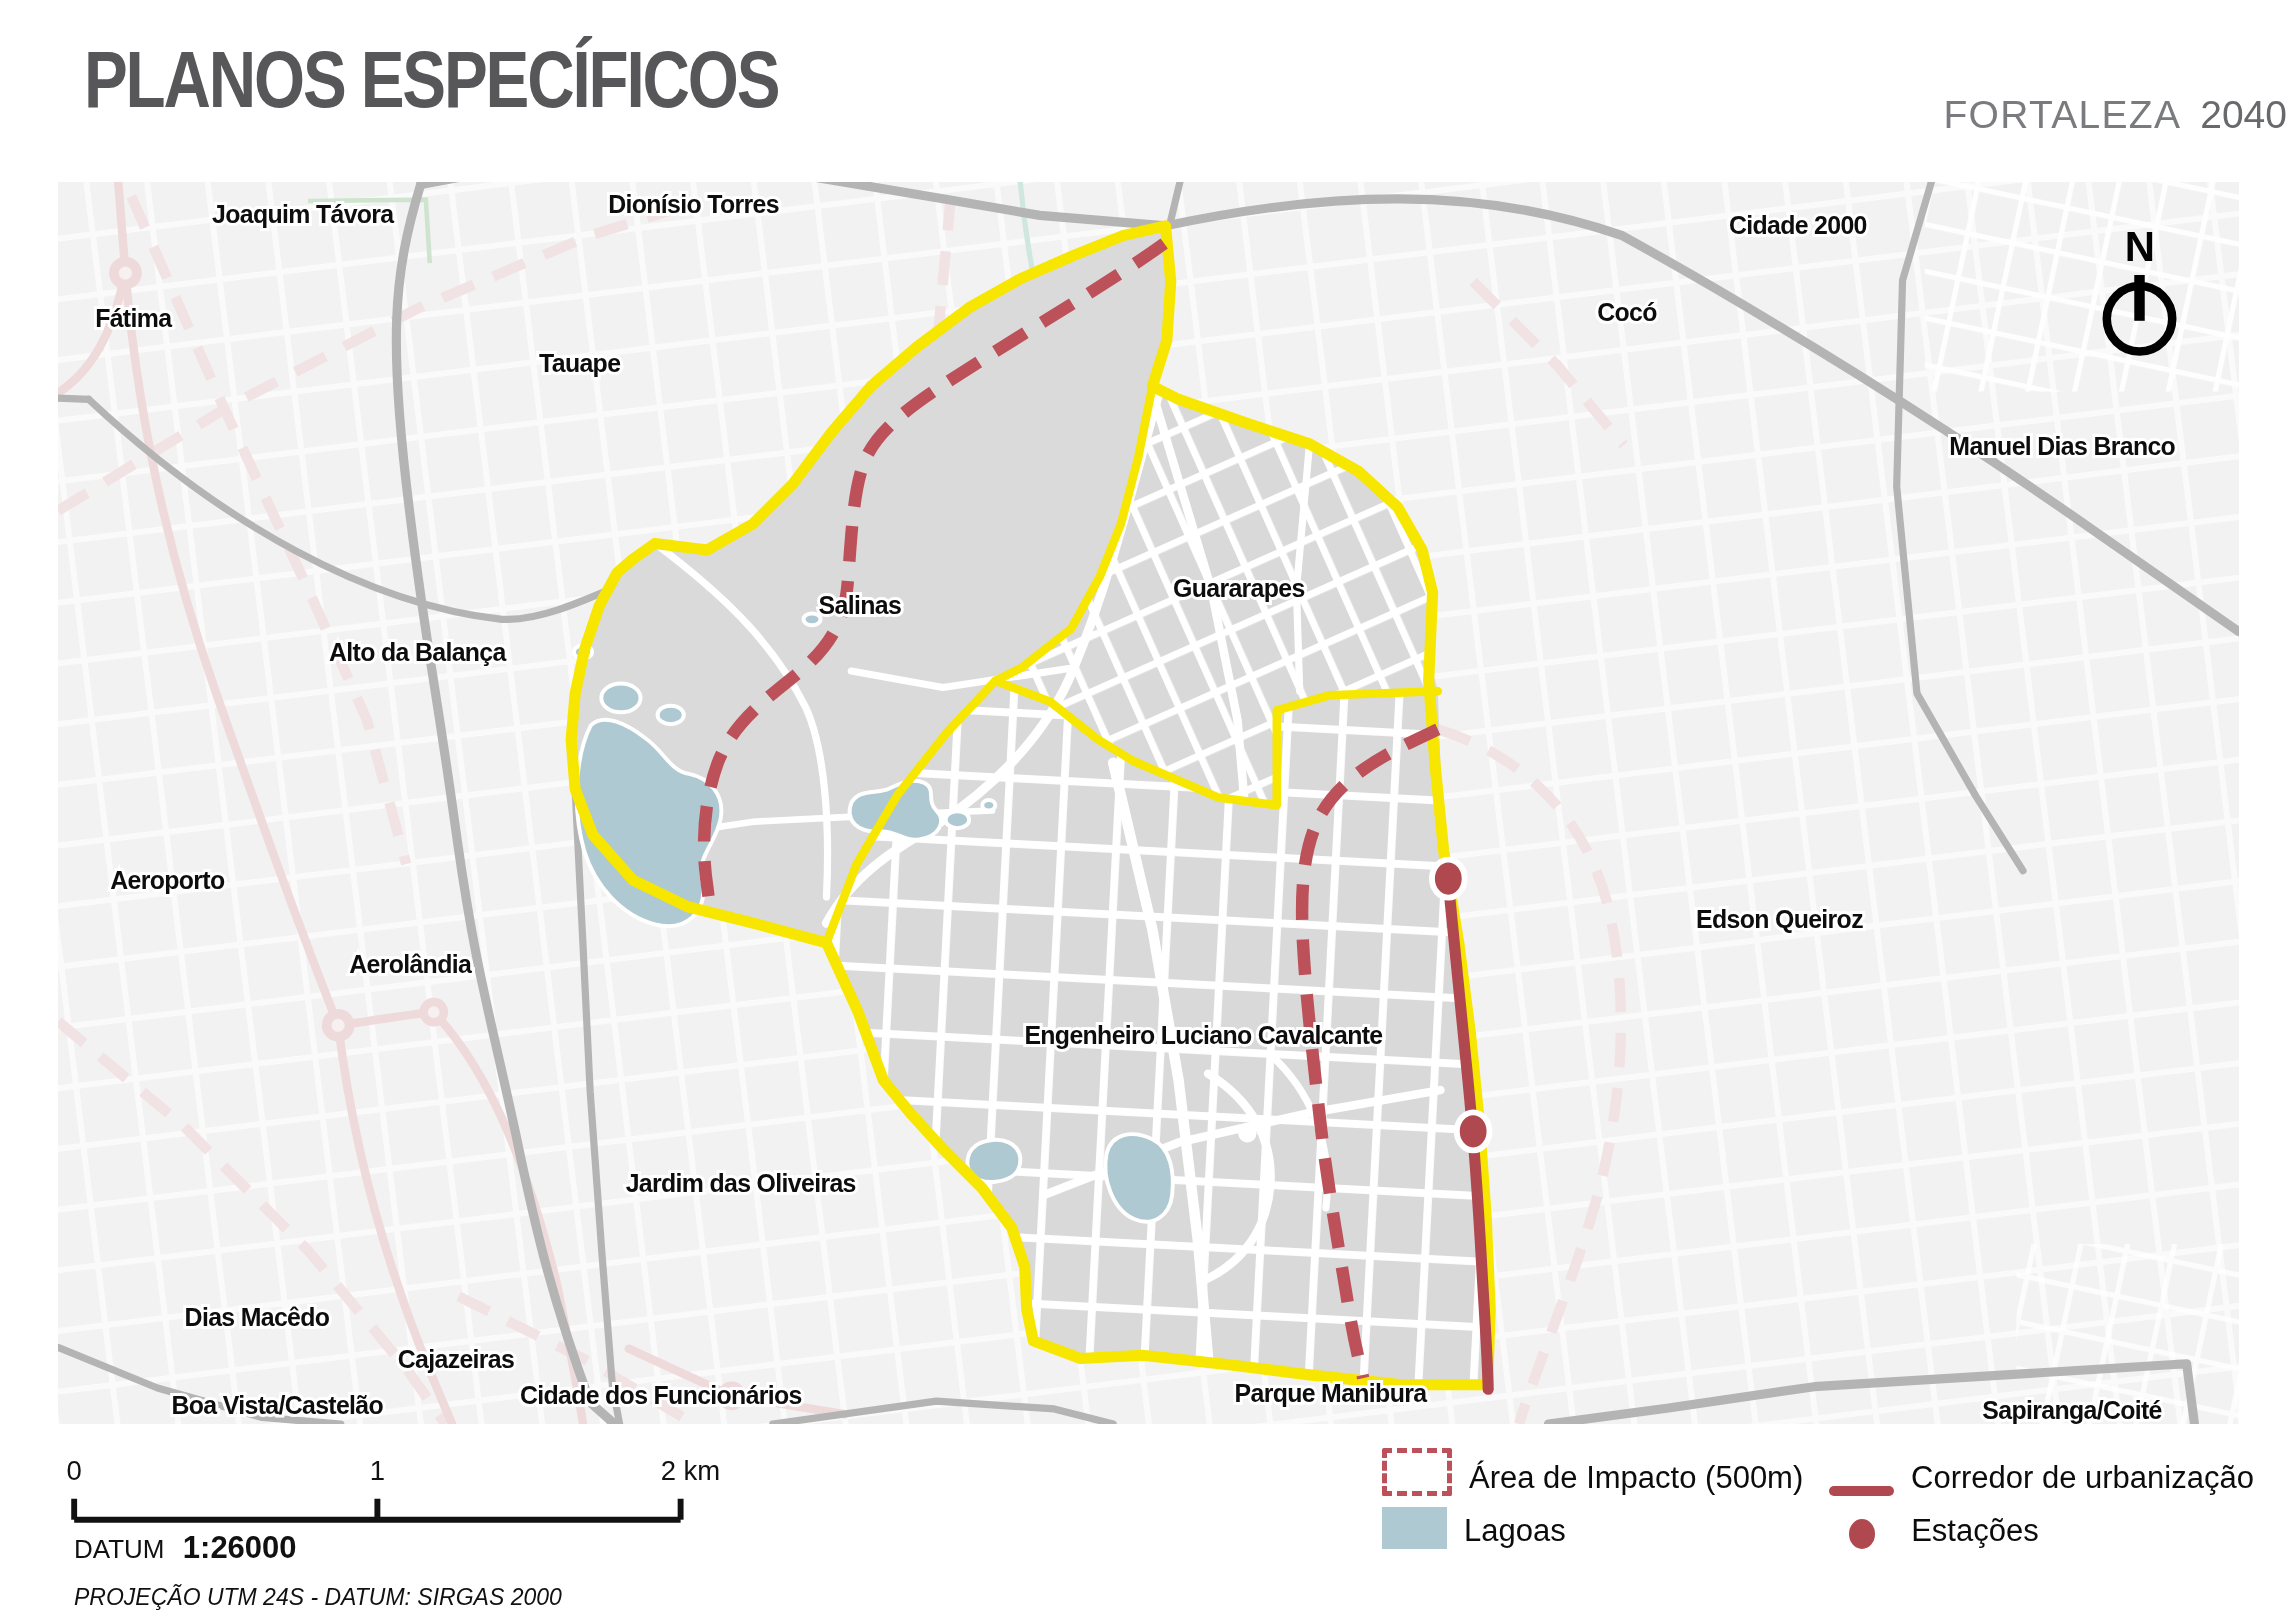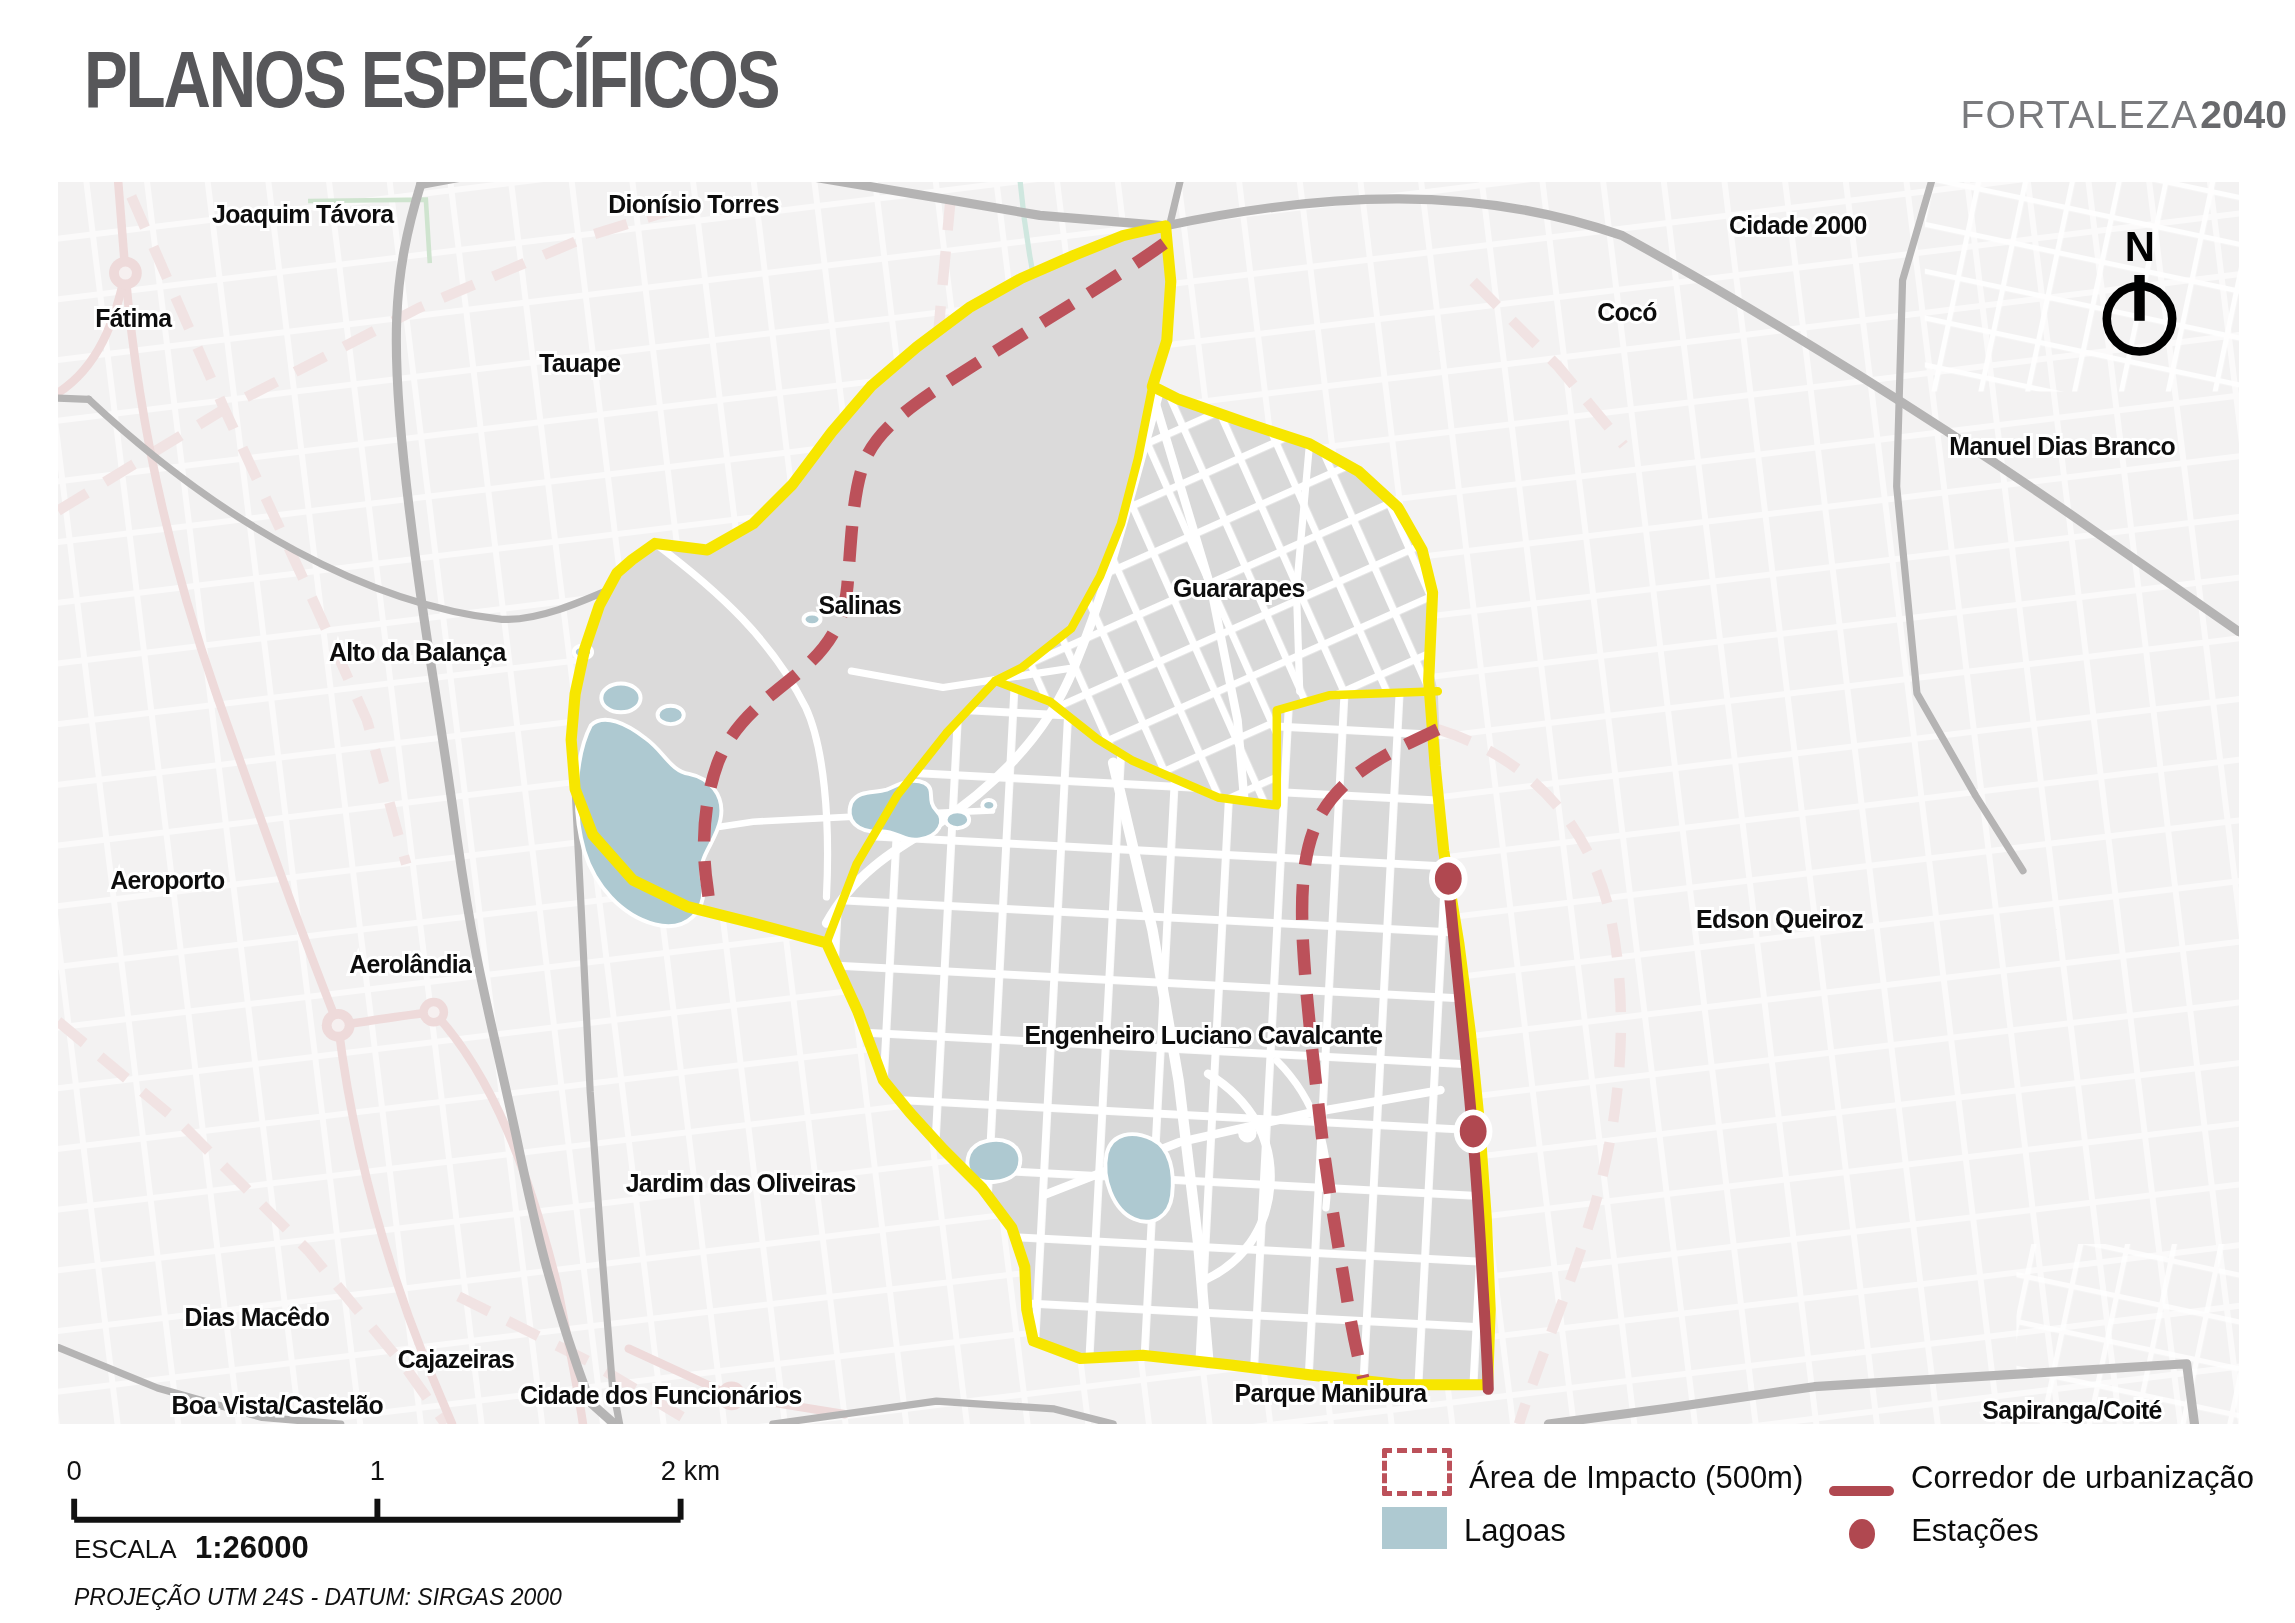--- a/index.html
+++ b/index.html
@@ -4,21 +4,21 @@
 <style>
   html,body{margin:0;padding:0;background:#ffffff;}
   .page{position:relative;width:2295px;height:1623px;background:#fff;overflow:hidden;
         font-family:"Liberation Sans",sans-serif;padding-left:36px;}
   
   .title{position:absolute;left:84px;top:34px;margin:0;font-size:80px;font-weight:bold;
          color:var(--c-title);letter-spacing:-2.6px;transform:scaleX(.82);transform-origin:left top;
          white-space:nowrap;}
   .brand{position:absolute;right:44px;top:93px;font-size:39px;color:var(--c-brand);
          letter-spacing:1.3px;white-space:nowrap;}
-  .brand .year{font-weight:bold;color:var(--c-brand-dark);margin-left:2px;letter-spacing:0;}
+  .brand .year{font-weight:normal;color:var(--c-brand-dark);margin-left:19px;letter-spacing:0;}
   
   svg.map{position:absolute;left:58px;top:182px;width:2181px;height:1242px;display:block;}
   .bg{fill:var(--c-outside);}
   .road-gray{fill:none;stroke:var(--c-roadgray);stroke-width:11;stroke-linecap:round;stroke-linejoin:round;}
   .road-gray.thick{stroke-width:14;}
   .road-pink{fill:none;stroke:#eedada;stroke-width:13;stroke-linecap:round;}
   .dash-pink{fill:none;stroke:#f1e3e3;stroke-width:16;stroke-dasharray:52 32;stroke-linecap:butt;}
   .river{fill:none;stroke:#cfe7df;stroke-width:8;stroke-linecap:round;}
   .green{fill:none;stroke:#cfe4cf;stroke-width:7;}
   .region{fill:var(--c-planfill);stroke:none;}
@@ -228,21 +228,21 @@
     <text x="14" y="40" text-anchor="middle">0</text>
     <text x="477" y="40" text-anchor="middle">1</text>
     <text x="955" y="40" text-anchor="middle">2 km</text>
     <line class="bar" x1="14" y1="100" x2="940" y2="100"></line>
     <line class="bar" x1="14" y1="68" x2="14" y2="100"></line>
     <line class="bar" x1="477" y1="68" x2="477" y2="100"></line>
     <line class="bar" x1="940" y1="68" x2="940" y2="100"></line>
   </svg>
 
   <div class="escala">
-    <span>ESCALA</span><b>1:26000</b>
+    <span>DATUM</span><b>1:26000</b>
   </div>
   <div class="projection">PROJEÇÃO UTM 24S - DATUM: SIRGAS 2000</div>
 
   <div class="legend-item" style="left:1382px;top:1448px;">
     <div class="sw-impact"></div>
     <div class="lab">Área de Impacto (500m)</div>
   </div>
   <div class="legend-item" style="left:1829px;top:1460px;">
     <div class="sw-corridor"></div>
     <div class="lab">Corredor de urbanização</div>

